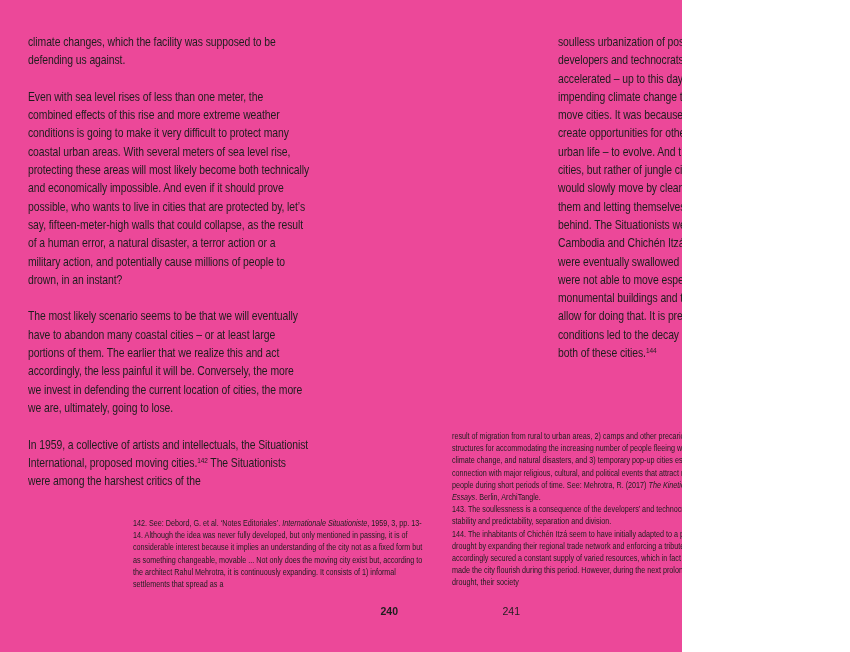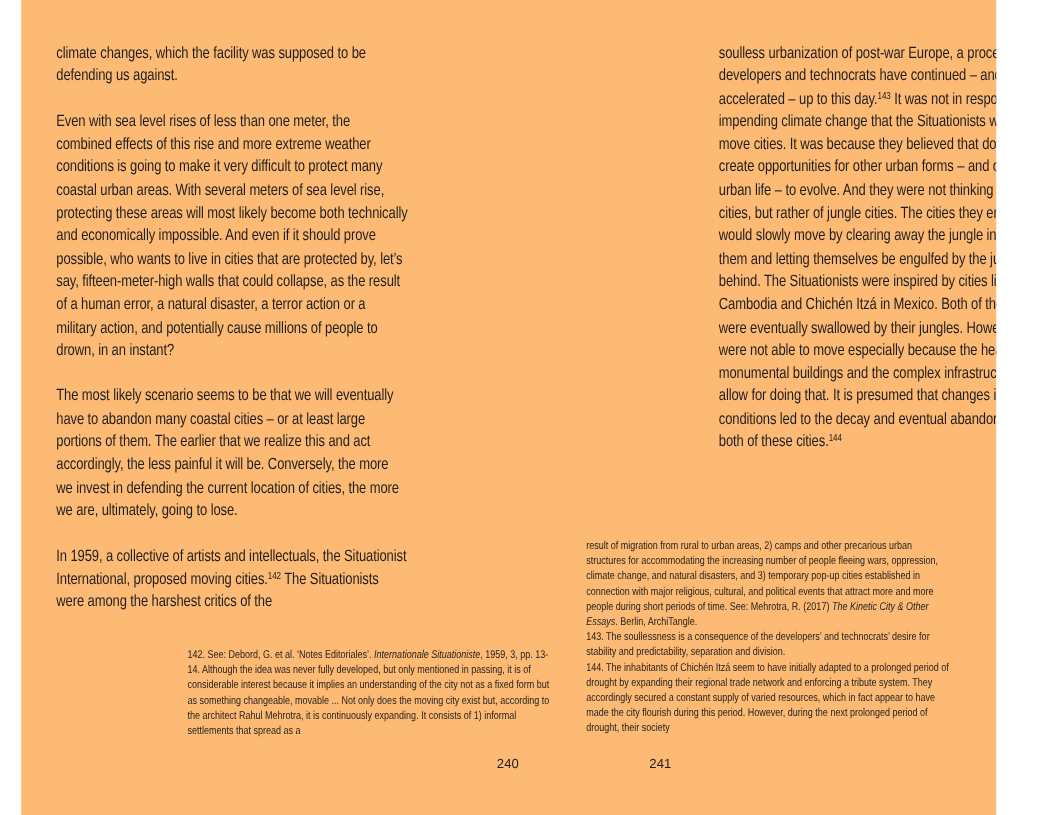--- a/index.html
+++ b/index.html
@@ -2,27 +2,26 @@
 <html><head>
 <meta charset="utf-8">
 <style>
   html, body {
     margin: 0;
     padding: 0;
     background: #ffffff;
   }
   .spread {
     position: relative;
-    width: 780px;
+    width: 682px;
     height: 652px;
-    background: #fdba74;
+    background: #ec4899;
     overflow: hidden;
     font-family: "Liberation Sans", "DejaVu Sans", sans-serif;
     color: #1e1e1e;
-    margin-left: 17px;
   }
   
   .body-col {
     position: absolute;
     width: 352px;
     transform: scaleX(0.8);
     transform-origin: left top;
     font-size: 13px;
     line-height: 18.3px;
     letter-spacing: -0.1px;
@@ -58,21 +57,21 @@
   .fn-italic { font-style: italic; }
 
   
   .page-number {
     position: absolute;
     top: 604px;
     font-size: 10.5px;
     line-height: 14px;
     color: #1e1e1e;
   }
-  #page-number-left  { left: 330px; width: 68px; text-align: right; }
+  #page-number-left  { left: 330px; width: 68px; text-align: right; font-weight: bold; }
   #page-number-right { left: 452px; width: 68px; text-align: right; }
 </style>
 </head>
 <body>
 
 <div class="spread">
 
   <div class="body-col" id="left-body">
     <p>climate changes, which the facility was supposed to be defending us against.</p>
     <p>Even with sea level rises of less than one meter, the combined effects of this rise and more extreme weather conditions is going to make it very difficult to protect many coastal urban areas. With several meters of sea level rise, protecting these areas will most likely become both technically and economically impossible. And even if it should prove possible, who wants to live in cities that are protected by, let’s say, fifteen-meter-high walls that could collapse, as the result of a human error, a natural disaster, a terror action or a military action, and potentially cause millions of people to drown, in an instant?</p>

